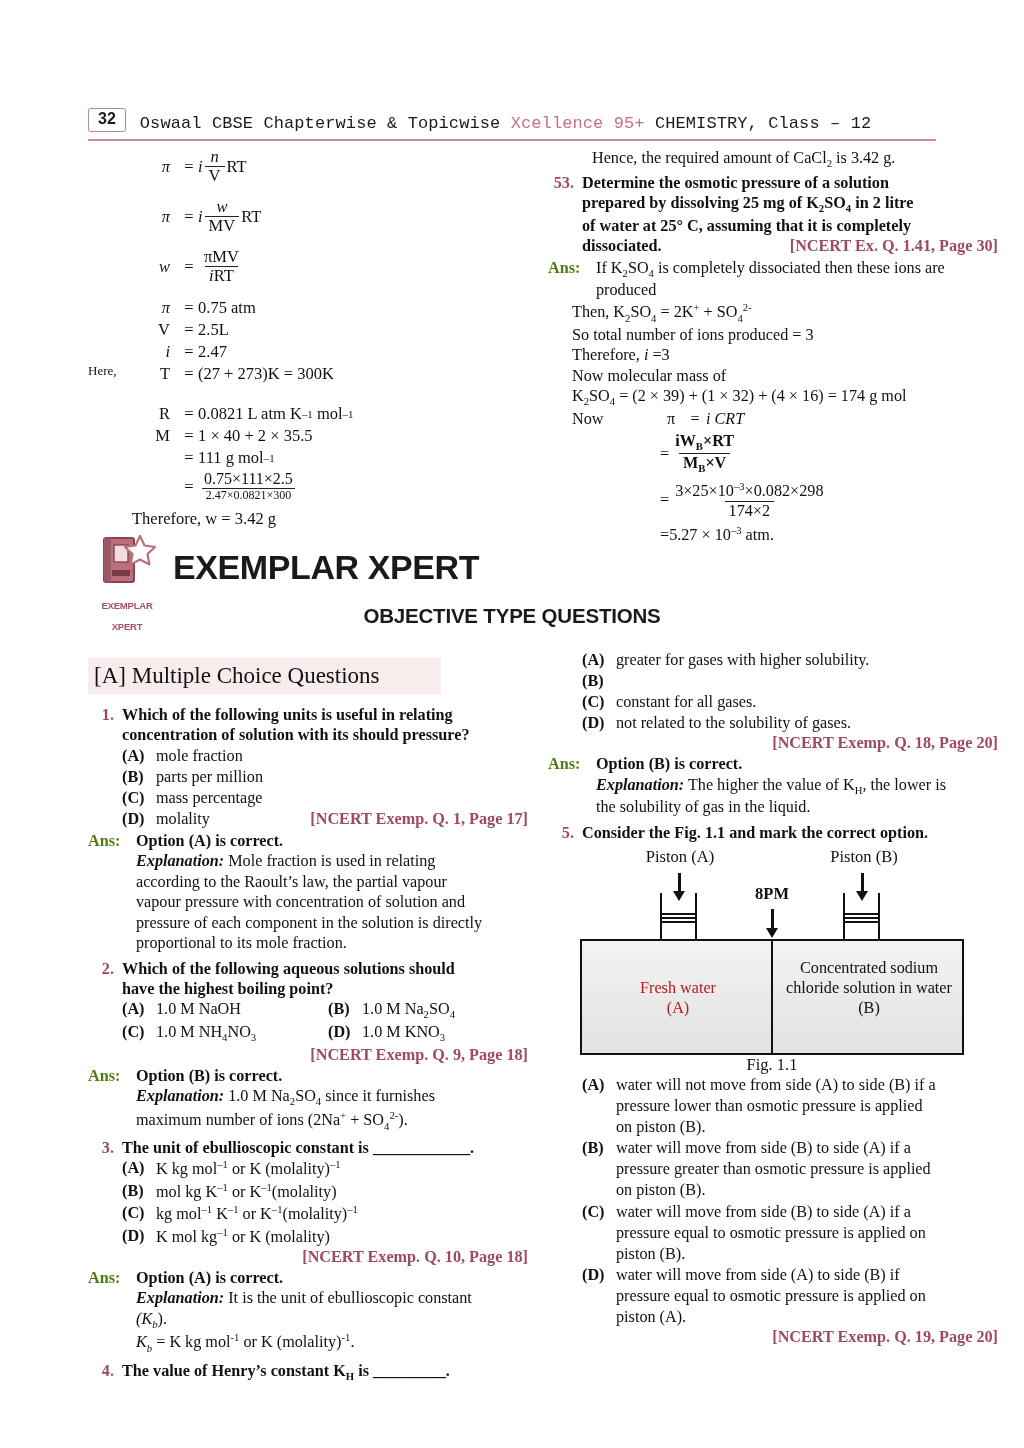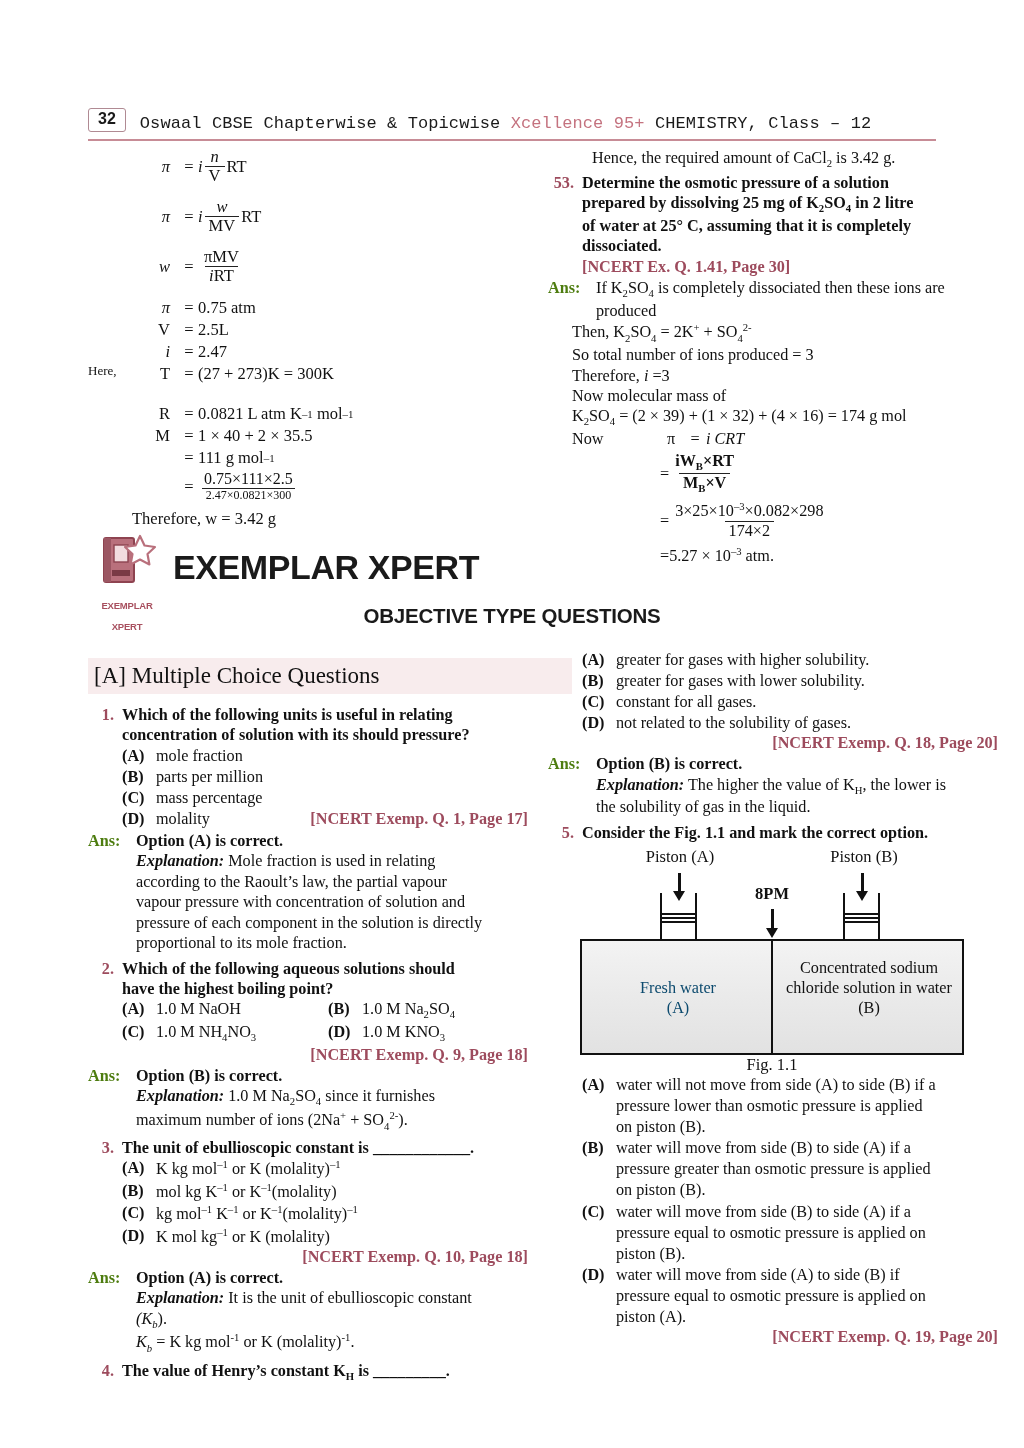--- a/index.html
+++ b/index.html
@@ -151,21 +151,21 @@
     position: absolute; left: 0px; top: 76px; width: 848px;
     text-align: center;
     font-family: "Liberation Sans", sans-serif;
     font-weight: bold; font-size: 20.5px; color: #1a1a1a;
     letter-spacing: -0.2px;
   }
 
   
   .mcq-head {
     position: absolute; left: 88px; top: 658px;
-    width: 484px; height: 36px;
+    width: 353px; height: 36px;
     background: #f8eced;
     display: flex; align-items: center;
     padding-left: 6px;
     box-sizing: border-box;
   }
   .mcq-head span {
     font-size: 23px; color: #111;
     font-family: "Liberation Serif", serif;
   }
 
@@ -206,21 +206,21 @@
     border: 2.2px solid #111;
     background: linear-gradient(180deg,#f3f3f3 0%, #eaeaea 50%, #e2e2e2 100%);
     box-sizing: border-box;
   }
   .membrane {
     position: absolute; left: 199px; top: 92px;
     width: 2.2px; height: 116px; background: #111;
   }
   .tank-text-left {
     position: absolute; left: 20px; top: 132px; width: 172px;
-    text-align: center; font-size: 16.2px; line-height: 1.22; color: #0c4a6e;
+    text-align: center; font-size: 16.2px; line-height: 1.22; color: #b91c1c;
   }
   .tank-text-right {
     position: absolute; left: 208px; top: 112px; width: 178px;
     text-align: center; font-size: 16.2px; line-height: 1.22; color: #111;
   }
   .cyl {
     position: absolute;
     border-left: 2.2px solid #111;
     border-right: 2.2px solid #111;
     box-sizing: border-box;
@@ -353,21 +353,21 @@
     <div style="padding-left:44px; font-size:16.2px; line-height:1.26;">
       <span>Hence, the required amount of CaCl</span><sub>2</sub><span> is 3.42 g.</span>
     </div>
 
     <div class="q" style="margin-top:2px;">
       <div class="q-num">53.</div>
       <div class="q-body q-text">
         <div>Determine the osmotic pressure of a solution</div>
         <div><span>prepared by dissolving 25 mg of K</span><sub>2</sub><span>SO</span><sub>4</sub><span> in 2 litre</span></div>
         <div>of water at 25° C, assuming that it is completely</div>
-        <div style="display:flex; justify-content:space-between;flex-direction:column;">
+        <div style="display:flex; justify-content:space-between;">
           <span>dissociated.</span>
           <span class="ncert">[NCERT Ex. Q. 1.41, Page 30]</span>
         </div>
       </div>
     </div>
 
     <div class="ansrow">
       <div class="ans-tag">Ans:</div>
       <div class="ans-body">
         <div><span>If K</span><sub>2</sub><span>SO</span><sub>4</sub><span> is completely dissociated then these ions are</span></div>
@@ -547,21 +547,20 @@
   </div>
 
   <div class="qcol-right">
 
     <div class="opt" style="padding-left:34px;">
         <span class="lbl">(A)</span>
         <span class="otext">greater for gases with higher solubility.</span>
       </div>
     <div class="opt">
         <span class="lbl">(B)</span>
-        <span class="otext">greater for gases with lower solubility.</span>
       </div>
     <div class="opt">
         <span class="lbl">(C)</span>
         <span class="otext">constant for all gases.</span>
       </div>
     <div class="opt">
         <span class="lbl">(D)</span>
         <span class="otext">not related to the solubility of gases.</span>
       </div>
     <div class="ncert-right"><span class="ncert">[NCERT Exemp. Q. 18, Page 20]</span></div>

